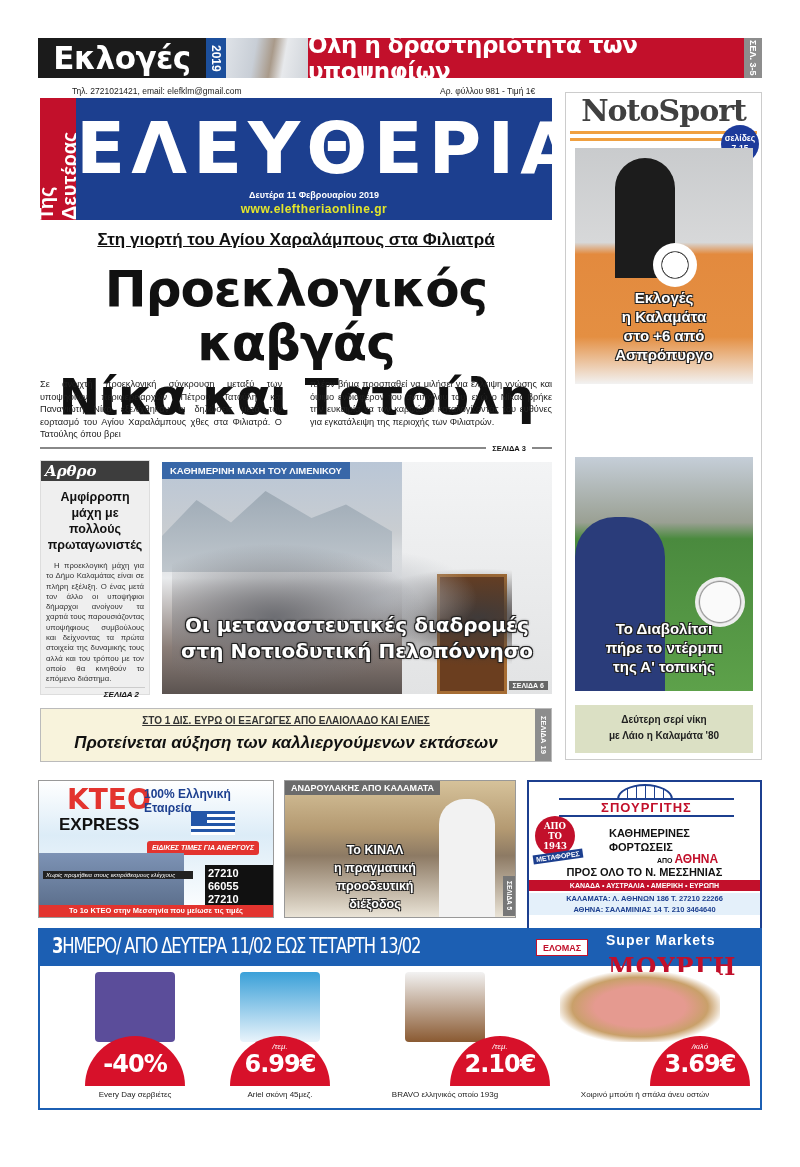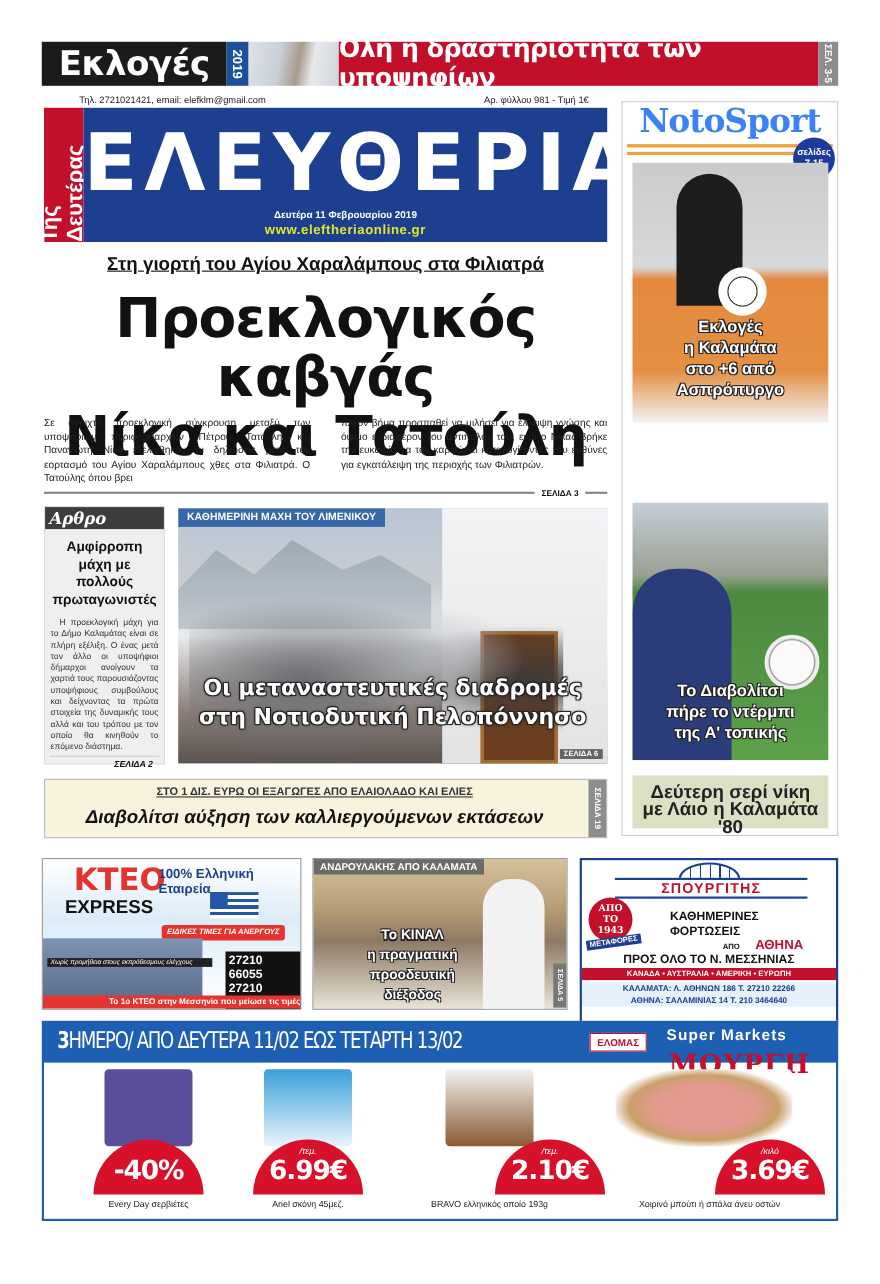--- a/index.html
+++ b/index.html
@@ -55,60 +55,60 @@
   .photo-page { position:absolute; right:4px; bottom:4px; background:#666; color:#fff; font-size:7px; padding:1px 4px; font-weight:bold; }
 
   
   .olive-strip { left: 40px; top: 708px; width: 512px; height: 54px; background: #f8f3dc; border: 1px solid #bbb; }
   .olive-kicker { position:absolute; left:0; right:20px; top:6px; text-align:center; font-size: 10px; font-weight:bold; text-decoration: underline; color:#333; }
   .olive-title { position:absolute; left:0; right:20px; top:24px; text-align:center; font-size: 17px; font-weight:bold; font-style: italic; }
   .olive-page { position:absolute; right:0; top:0; width:16px; height:52px; background:#8d8d8d; color:#fff; font-size:7.5px; writing-mode: vertical-rl; display:flex; align-items:center; justify-content:center; font-weight:bold; }
 
   
   .notosport { left: 565px; top: 92px; width: 197px; height: 668px; border: 1px solid #ccc; background:#fff; }
-  .noto-logo { position:absolute; left:0; right:0; top:0; text-align:center; color:#3b82f6; font-family: "DejaVu Serif", serif; font-weight:bold; font-size: 30px; letter-spacing: -1px; }
+  .noto-logo { position:absolute; left:0; right:0; top:0; text-align:center; color:#404040; font-family: "DejaVu Serif", serif; font-weight:bold; font-size: 30px; letter-spacing: -1px; }
   .noto-stripes { position:absolute; left:4px; right:4px; top:38px; height:10px; border-top: 3px solid #f0a040; border-bottom: 3px solid #f0a040; }
   .noto-badge { position:absolute; right:2px; top:32px; width:38px; height:38px; border-radius:50%; background:#1d3b9b; color:#fff; font-size:8.5px; text-align:center; line-height:10px; padding-top:8px; font-weight:bold; }
   .sport-photo1 { position:absolute; left:9px; top:55px; width:178px; height:236px; background: linear-gradient(180deg,#c9cbcd 0%,#d7d8d9 40%,#e38a3e 45%,#e48f42 80%,#f2f2f2 100%); overflow:hidden; }
   .sport-photo1 .p1 { position:absolute; left:40px; top:10px; width:60px; height:120px; background:#1c1c1c; border-radius: 30px 30px 0 0; }
   .sport-photo1 .ball { position:absolute; left:78px; top:95px; width:44px; height:44px; border-radius:50%; background: radial-gradient(circle,#fff 40%,#222 42%,#fff 46%); }
   .sport-caption { position:absolute; left:0; right:0; text-align:center; color:#fff; font-weight:bold; font-size: 15px; line-height: 19px; text-shadow: -1px -1px 0 #222, 1px -1px 0 #222, -1px 1px 0 #222, 1px 1px 0 #222; }
   .sport-box1 { position:absolute; left:9px; top:303px; width:178px; height:48px; background:#e8e8e8; text-align:center; font-size: 11.5px; font-weight:bold; line-height: 16px; padding-top:7px; color:#222; }
   .sport-photo2 { position:absolute; left:9px; top:364px; width:178px; height:234px; background: linear-gradient(180deg,#c5ced8 0%,#9aa093 28%,#4a8a3e 35%,#5da14a 100%); overflow:hidden; }
   .sport-photo2 .p2 { position:absolute; left:0; top:60px; width:90px; height:174px; background:#2a3c7a; border-radius: 40px 40px 0 0; }
   .sport-photo2 .ball2 { position:absolute; left:120px; top:120px; width:50px; height:50px; border-radius:50%; background: radial-gradient(circle,#fafafa 55%,#999 58%,#eee 62%); }
-  .sport-box2 { position:absolute; left:9px; top:612px; width:178px; height:48px; background:#dbe0c4; text-align:center; font-size: 17px; font-weight:bold; line-height: 16px; padding-top:7px; color:#222; }
+  .sport-box2 { position:absolute; left:9px; top:612px; width:178px; height:48px; background:#dbe0c4; text-align:center; font-size: 10px; font-weight:bold; line-height: 16px; padding-top:7px; color:#222; }
 
   
   .ad-kteo { left: 38px; top: 780px; width: 236px; height: 138px; border: 1px solid #999; background: linear-gradient(180deg,#ffffff 0%,#dcecf7 40%,#ffffff 100%); overflow:hidden; }
   .kteo-logo { position:absolute; left:28px; top:4px; color:#e3342f; font-weight:bold; font-size: 28px; line-height:30px; font-family:"DejaVu Sans",sans-serif; }
   .kteo-express { position:absolute; left:20px; top:34px; color:#111; font-weight:bold; font-size: 17px; }
   .kteo-greek { position:absolute; left:105px; top:6px; color:#1c3f8f; font-weight:bold; font-size:12px; line-height:14px; }
   .kteo-flag { position:absolute; left:152px; top:30px; width:44px; height:24px; background: repeating-linear-gradient(180deg,#2356a8 0 3px,#fff 3px 6px); }
   .kteo-flag:before { content:""; position:absolute; left:0; top:0; width:16px; height:12px; background:#2356a8; }
   .kteo-offer { position:absolute; left:108px; top:60px; width:112px; height:14px; background:#e3342f; color:#fff; font-size:7px; font-weight:bold; font-style:italic; border-radius:3px; text-align:center; line-height:14px; }
   .kteo-building { position:absolute; left:0; top:72px; width:145px; height:56px; background: linear-gradient(180deg,#7d93b5,#5b6e8b); }
   .kteo-note { position:absolute; left:4px; top:90px; width:150px; background:#222; color:#fff; font-size:6px; font-style:italic; padding:1px 3px; }
   .kteo-phones { position:absolute; left:166px; top:84px; width:70px; background:#111; color:#fff; font-weight:bold; font-size:11px; line-height:13px; text-align:left; padding:2px 3px; }
-  .kteo-bottom { position:absolute; left:0; right:0; bottom:0; height:12px; background:#e3342f; color:#fff; font-size:7.5px; font-weight:bold; text-align:right; line-height:12px; }
+  .kteo-bottom { position:absolute; left:0; right:0; bottom:0; height:12px; background:#e3342f; color:#fff; font-size:7.5px; font-weight:bold; text-align:center; line-height:12px; }
 
   .ad-kinal { left: 284px; top: 780px; width: 232px; height: 138px; border: 1px solid #999; background: linear-gradient(180deg,#d6c29a 0%,#b49a72 35%,#8d7a64 55%,#e9e3d6 100%); overflow:hidden; }
   .kinal-label { position:absolute; left:0; top:0; background:#6b6b6b; color:#fff; font-weight:bold; font-size: 9px; padding: 2px 6px; }
   .kinal-speaker { position:absolute; right:20px; top:18px; width:56px; height:120px; background:#f2f2f2; border-radius: 25px 25px 0 0; }
   .kinal-caption { position:absolute; left:25px; top:60px; width:130px; text-align:center; color:#fff; font-weight:bold; font-size: 12.5px; line-height: 18px; text-shadow: -1px -1px 0 #222, 1px -1px 0 #222, -1px 1px 0 #222, 1px 1px 0 #222; }
   .kinal-page { position:absolute; right:0; top:95px; width:12px; height:40px; background:#777; color:#fff; font-size:6.5px; writing-mode: vertical-rl; display:flex; align-items:center; justify-content:center; font-weight:bold; }
 
   .ad-spourgitis { left: 527px; top: 780px; width: 235px; height: 154px; border: 2px solid #1c3f8f; background:#fff; overflow:hidden; }
   .sp-globe { position:absolute; left:88px; top:2px; width:56px; height:30px; border-radius:50%; border: 2px solid #1c3f8f; background: repeating-linear-gradient(90deg,transparent 0 8px,#1c3f8f 8px 9px); }
   .sp-name { position:absolute; left:30px; top:16px; width:175px; text-align:center; color:#c2102b; font-weight:bold; font-size: 13px; background:#fff; border-top:2px solid #1c3f8f; border-bottom:2px solid #1c3f8f; letter-spacing:1px; }
   .sp-since { position:absolute; left:6px; top:34px; width:40px; height:40px; border-radius:50%; background:#c2102b; color:#fff; font-family:"DejaVu Serif",serif; font-weight:bold; font-size:8.5px; line-height:10px; text-align:center; padding-top:5px; }
   .sp-meta { position:absolute; left:4px; top:70px; background:#1c3f8f; color:#fff; font-weight:bold; font-size:7px; padding:1px 3px; transform: rotate(-8deg); }
   .sp-daily { position:absolute; left:80px; top:44px; font-size:11px; font-weight:bold; line-height:14px; }
   .sp-from { position:absolute; left:128px; top:70px; font-size:7px; font-weight:bold; }
-  .sp-athens { color:#c2102b; font-size:12px;margin-left:12px; }
+  .sp-athens { color:#c2102b; font-size:12px; }
   .sp-to { position:absolute; left:0; right:0; top:84px; text-align:center; font-size:11px; font-weight:bold; }
   .sp-countries { position:absolute; left:0; right:0; top:98px; height:11px; background:#c2102b; color:#fff; font-size:7px; text-align:center; font-weight:bold; line-height:11px; }
   .sp-addr { position:absolute; left:0; right:0; top:111px; text-align:center; font-size:7.5px; line-height:11px; font-weight:bold; color:#1c3f8f; background:#e4f0fa; }
 
   
   .market { left: 38px; top: 928px; width: 724px; height: 182px; border: 2px solid #1c5fb3; background:#fff; overflow:hidden; }
   .market-bar { position:absolute; left:0; top:0; width:720px; height:36px; background:#1c5fb3; }
   .market-promo { position:absolute; left:12px; top:4px; color:#fff; font-size: 21px; font-family: "DejaVu Sans", sans-serif; letter-spacing:-1.5px; transform: scaleX(0.78); transform-origin: left; white-space: nowrap; }
   .market-promo b { font-weight:bold; }
   .market-elomas { position:absolute; left:496px; top:9px; width:52px; height:17px; background:#fff; color:#c2102b; font-weight:bold; font-size:9px; text-align:center; line-height:17px; border:1px solid #c2102b; }
@@ -175,21 +175,21 @@
   <div class="photo-label">ΚΑΘΗΜΕΡΙΝΗ ΜΑΧΗ ΤΟΥ ΛΙΜΕΝΙΚΟΥ</div>
   <div class="photo-caption">
     <div>Οι μεταναστευτικές διαδρομές</div>
     <div>στη Νοτιοδυτική Πελοπόννησο</div>
   </div>
   <div class="photo-page">ΣΕΛΙΔΑ 6</div>
 </div>
 
 <div class="abs olive-strip">
   <div class="olive-kicker">ΣΤΟ 1 ΔΙΣ. ΕΥΡΩ ΟΙ ΕΞΑΓΩΓΕΣ ΑΠΟ ΕΛΑΙΟΛΑΔΟ ΚΑΙ ΕΛΙΕΣ</div>
-  <div class="olive-title">Διαβολίτσι αύξηση των καλλιεργούμενων εκτάσεων</div>
+  <div class="olive-title">Προτείνεται αύξηση των καλλιεργούμενων εκτάσεων</div>
   <div class="olive-page">ΣΕΛΙΔΑ 19</div>
 </div>
 
 <div class="abs notosport">
   <div class="noto-logo">NotoSport</div>
   <div class="noto-stripes"></div>
   <div class="noto-badge">
     <div>σελίδες</div>
     <div>7-15</div>
   </div>

